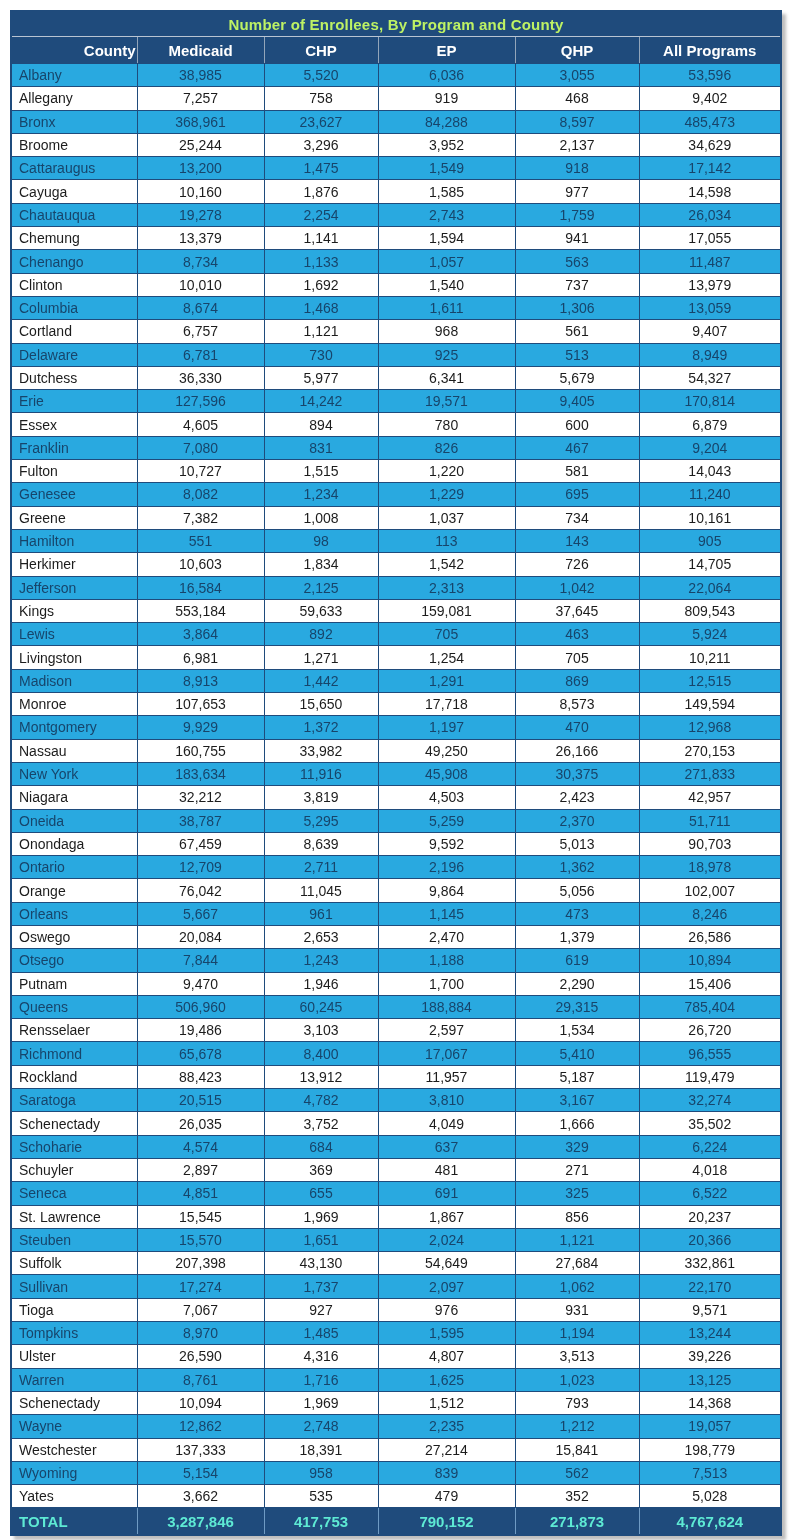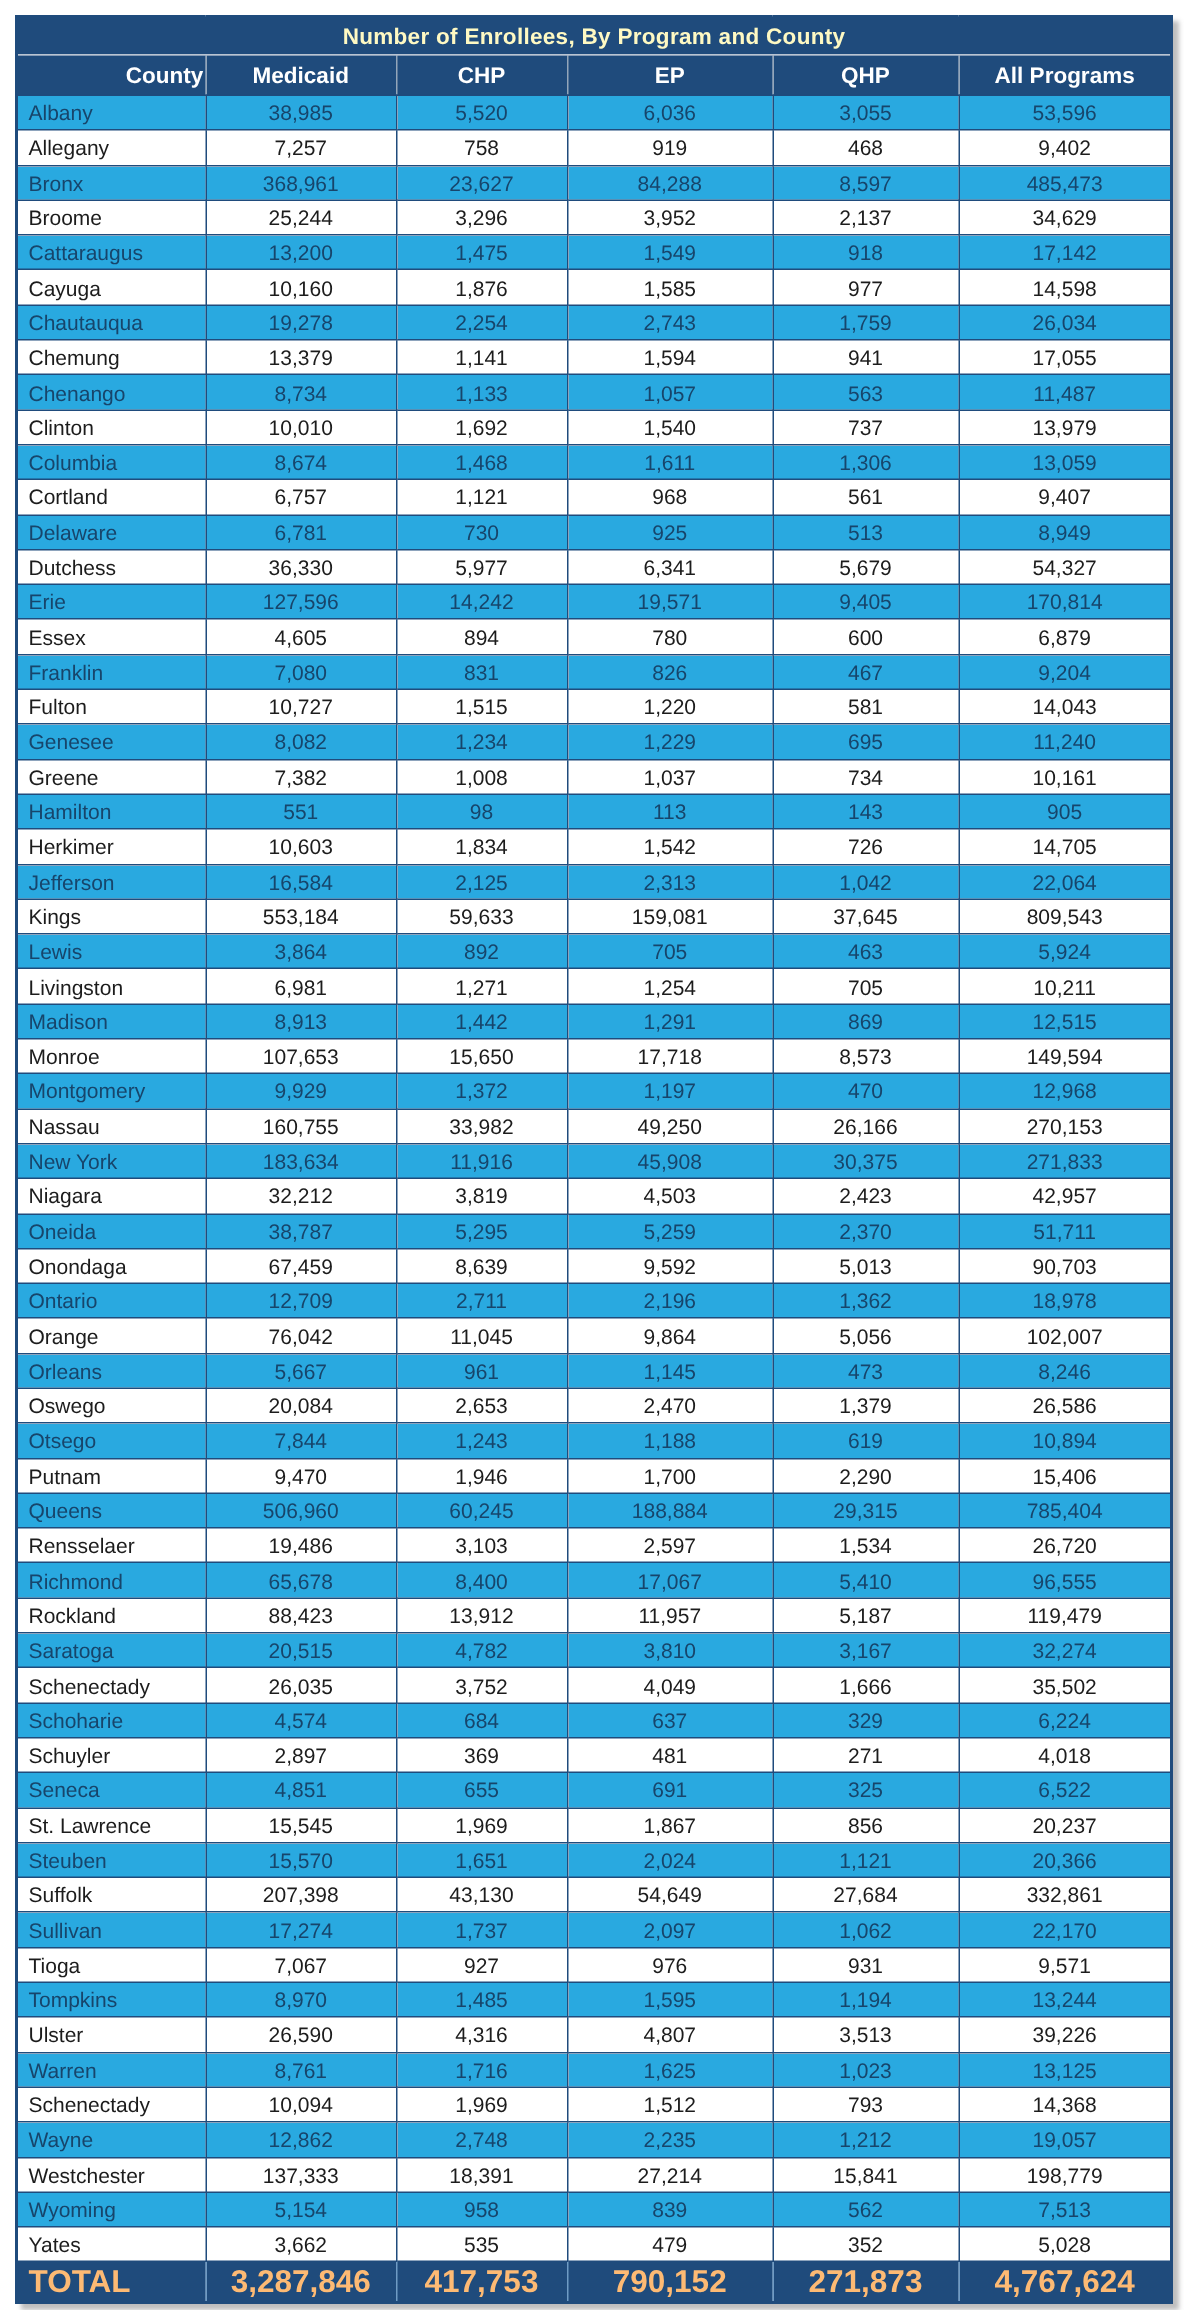--- a/index.html
+++ b/index.html
@@ -25,21 +25,21 @@
   }
   col.c-county   { width: 126px; }
   col.c-medicaid { width: 127px; }
   col.c-chp      { width: 114px; }
   col.c-ep       { width: 137px; }
   col.c-qhp      { width: 124px; }
   col.c-all      { width: 142px; }
 
   tr.title-row th {
     background: #1F4B7C;
-    color: #fef9c3;
+    color: #bef264;
     font-size: 15px;
     font-weight: bold;
     text-align: center;
     height: 22px;
     border-bottom: 1px solid #b9c4d2;
     letter-spacing: 0.2px;
   }
   tr.header-row th {
     background: #1F4B7C;
     color: #ffffff;
@@ -72,22 +72,22 @@
   tbody tr:nth-child(odd) td {
     background: #29A9E0;
     color: #17456B;
   }
   tbody tr:nth-child(even) td {
     background: #ffffff;
     color: #1c1c1c;
   }
   tfoot td {
     background: #1F4B7C;
-    color: #fdba74;
-    font-size: 21px;
+    color: #5eead4;
+    font-size: 15px;
     font-weight: bold;
     text-align: center;
     height: 26px;
     border-left: 1px solid #6f9bc4;
     line-height: 1;
     padding: 0;
   }
   tfoot td.county {
     border-left: none;
     text-align: left;

